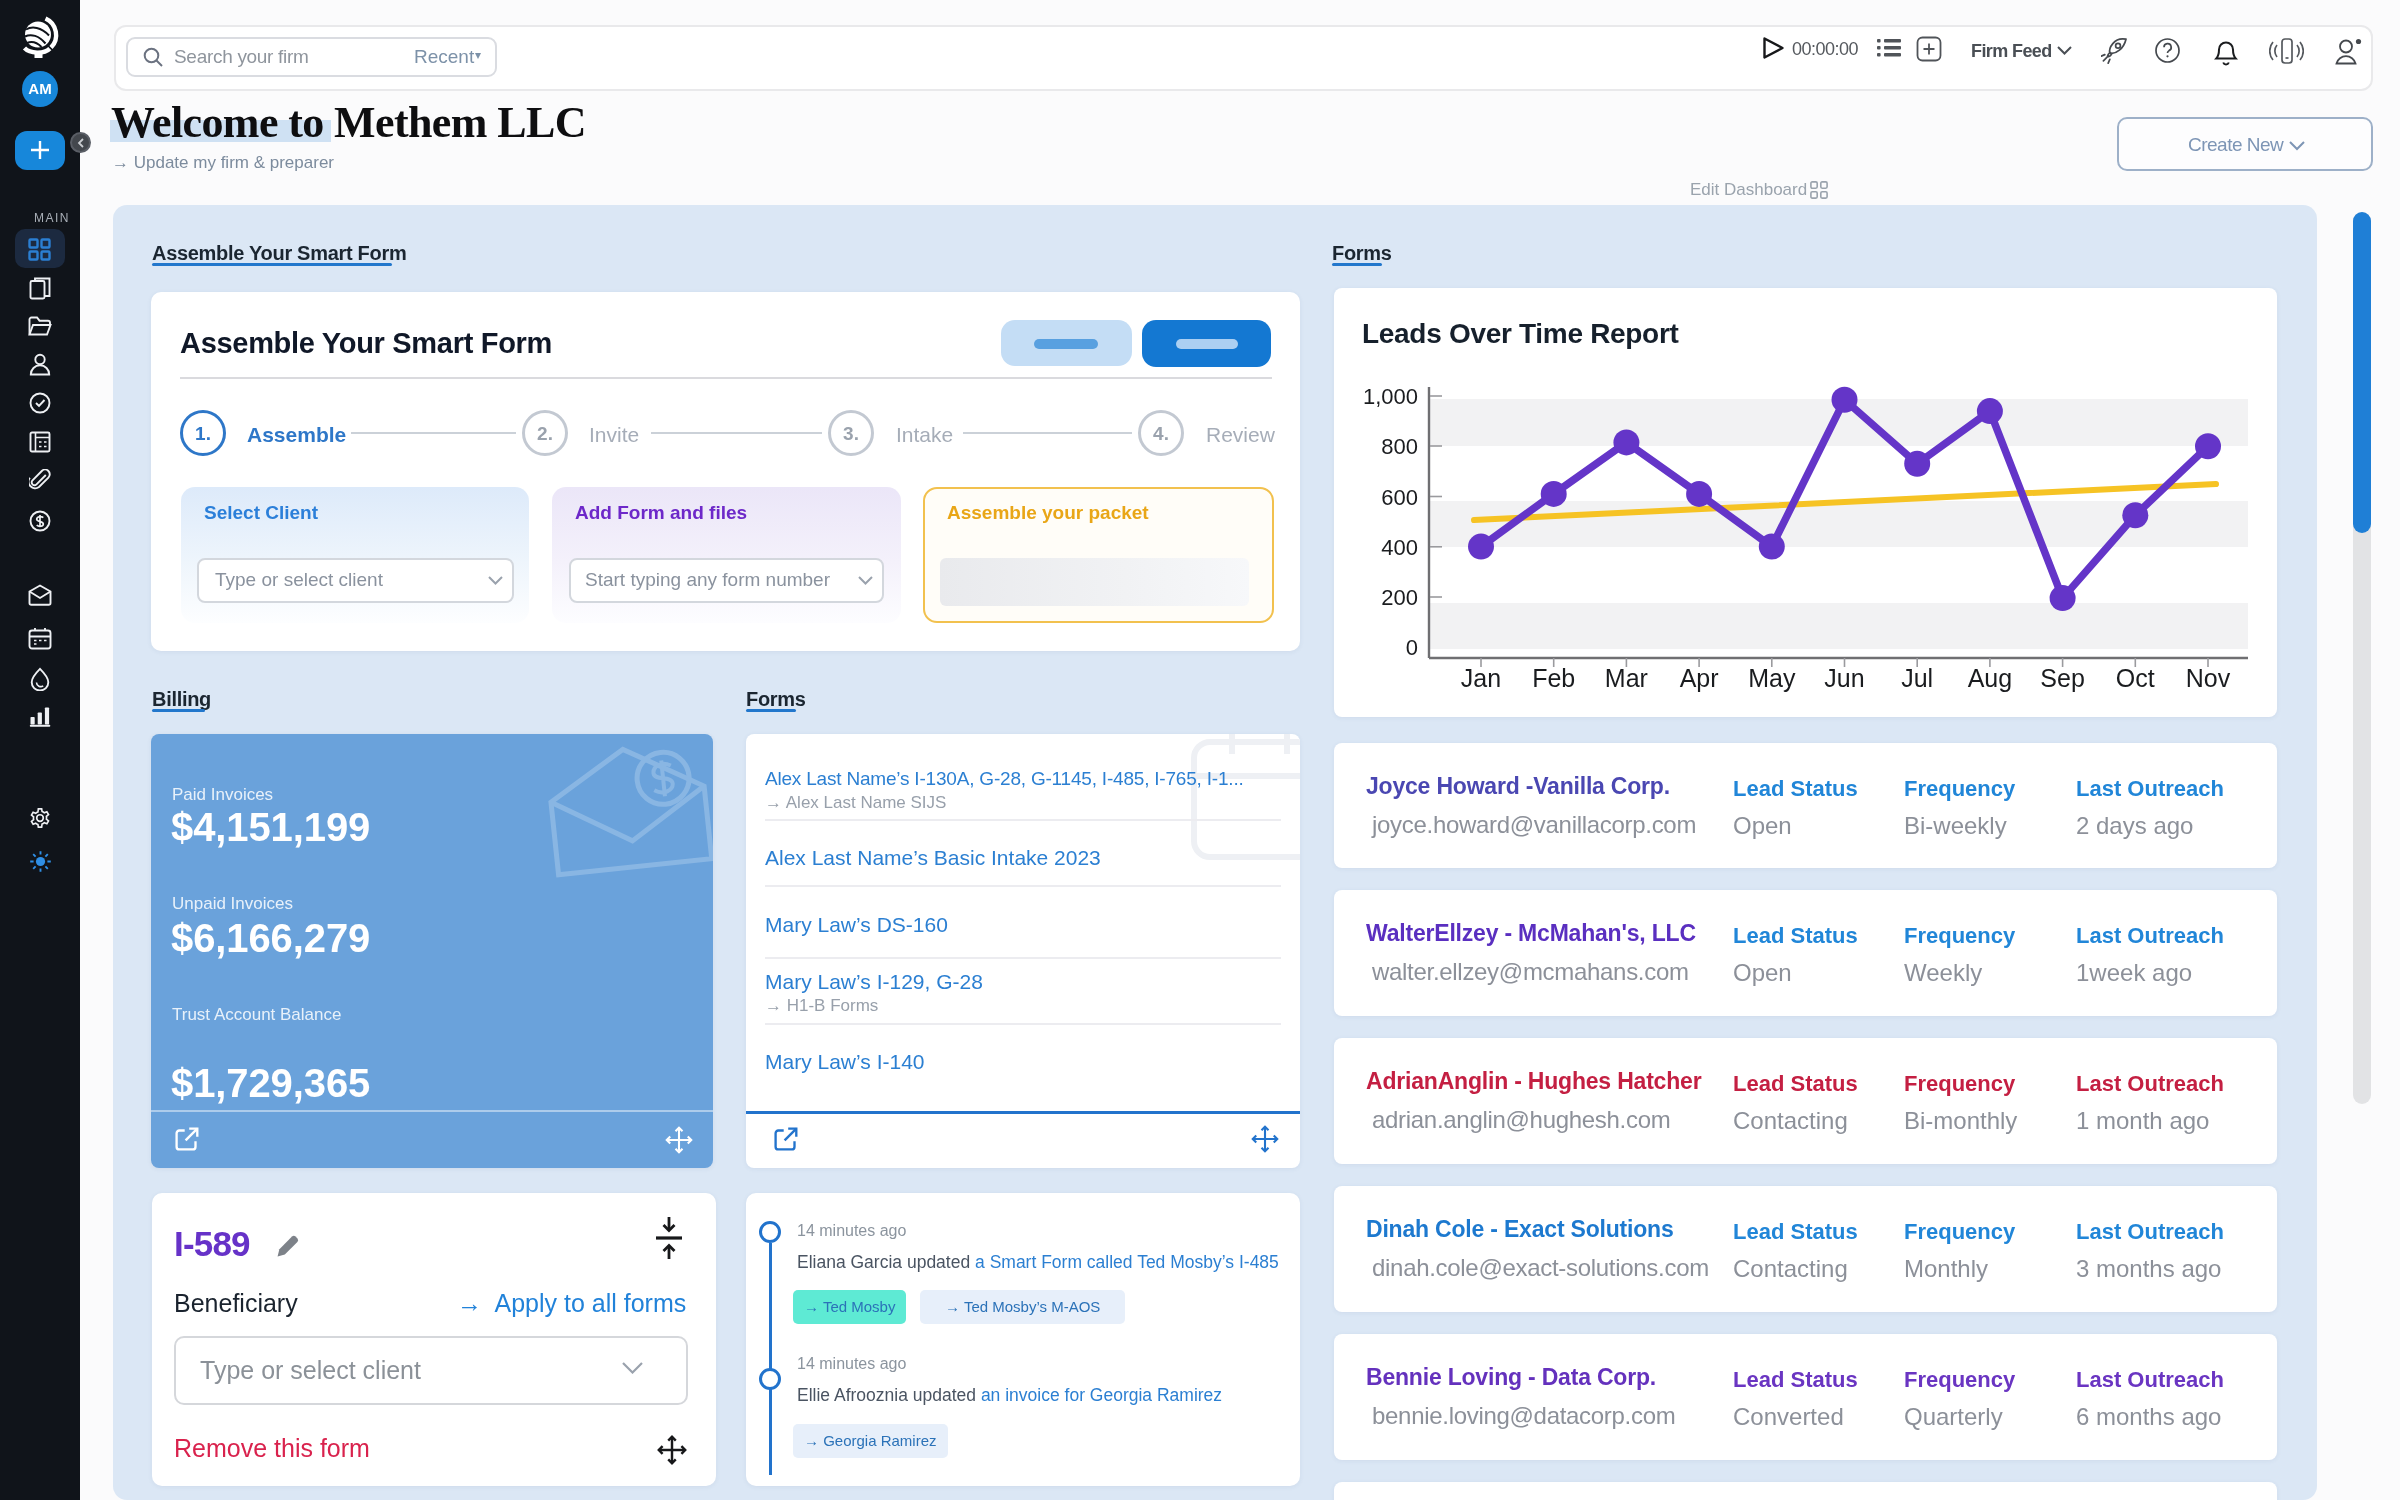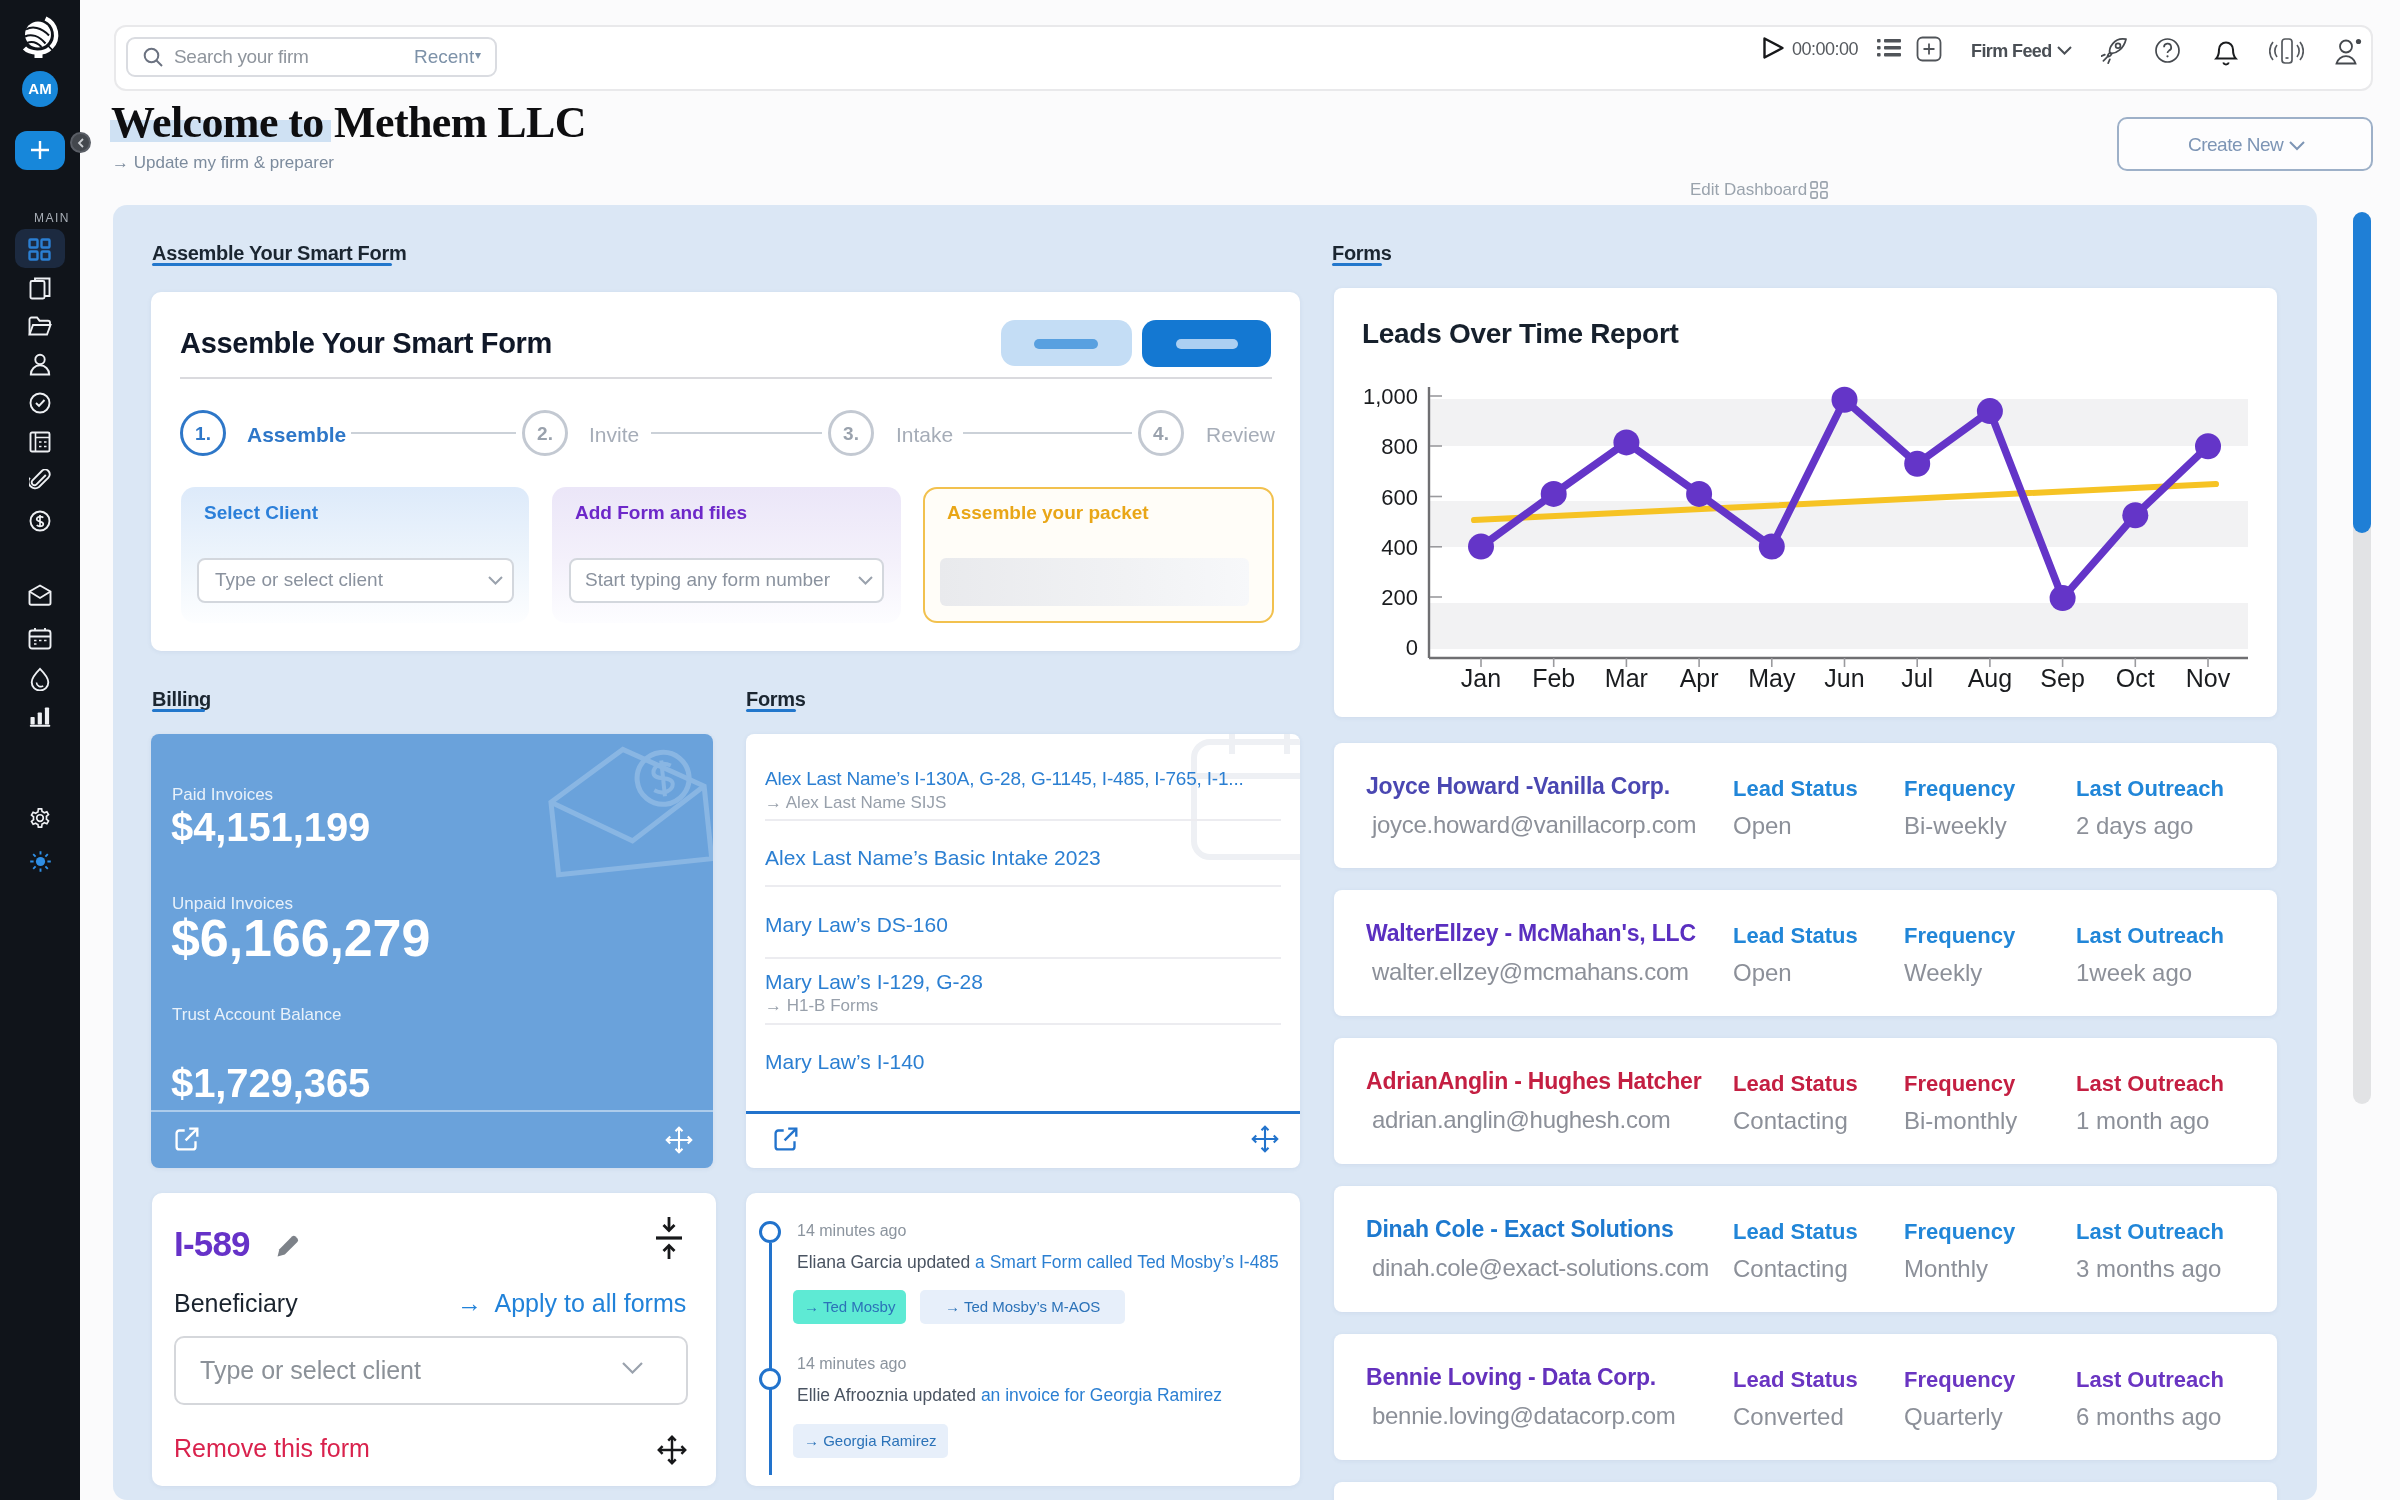--- a/index.html
+++ b/index.html
@@ -150,21 +150,21 @@
 <div class="card" id="billingcard" style="left:151px; top:734px; width:562px; height:434px; background:#6aa2db; border-radius:8px; overflow:hidden;">
   <svg class="abs" style="left:391px; top:10px; opacity:0.42; transform:rotate(-6deg);" width="175" height="128" viewBox="0 0 175 128" fill="none" stroke="#b5d2ef" stroke-width="5">
     <path d="M10 50 L87 5 L164 50 L164 123 L10 123 Z"></path>
     <path d="M10 50 L87 97 L164 50"></path>
     <circle cx="124" cy="38" r="26"></circle>
     <path d="M133 26 c-10 -6 -18 0 -18 6 c0 8 18 4 18 12 c0 7 -10 11 -19 5 M124 20 v36" stroke-width="4"></path>
   </svg>
   <div class="abs" style="left:21px; top:51px; font-size:17px; color:#e8f1fa;">Paid Invoices</div>
   <div class="abs" style="left:20px; top:71px; font-size:40px; font-weight:700; color:#ffffff; letter-spacing:-0.1px;">$4,151,199</div>
   <div class="abs" style="left:21px; top:160px; font-size:17px; color:#e8f1fa;">Unpaid Invoices</div>
-  <div class="abs" style="left:20px; top:174px; font-size:52px; font-weight:700; color:#ffffff; letter-spacing:-0.1px;">$6,166,279</div>
+  <div class="abs" style="left:20px; top:182px; font-size:40px; font-weight:700; color:#ffffff; letter-spacing:-0.1px;">$6,166,279</div>
   <div class="abs" style="left:21px; top:271px; font-size:17px; color:#e8f1fa;">Trust Account Balance</div>
   <div class="abs" style="left:20px; top:291px; font-size:40px; font-weight:700; color:#ffffff; letter-spacing:-0.1px;margin-top:36px;">$1,729,365</div>
   <div class="abs" style="left:0px; top:376px; width:562px; height:2px; background:rgba(255,255,255,.45);"></div>
   <svg class="abs" style="left:22px; top:392px;" width="27" height="27" viewBox="0 0 30 30" fill="none" stroke="#ffffff" stroke-width="2.6">
       <path d="M13 5 H7 a3 3 0 0 0 -3 3 v15 a3 3 0 0 0 3 3 h15 a3 3 0 0 0 3 -3 v-6"></path>
       <path d="M18 3 h9 v9"></path>
       <path d="M27 3 L14 16"></path>
     </svg>
   <svg class="abs" style="left:514px; top:392px;" width="28" height="28" viewBox="0 0 32 32" fill="none" stroke="#ffffff" stroke-width="2.4">
     <path d="M16 2 v28 M2 16 h28"></path>

